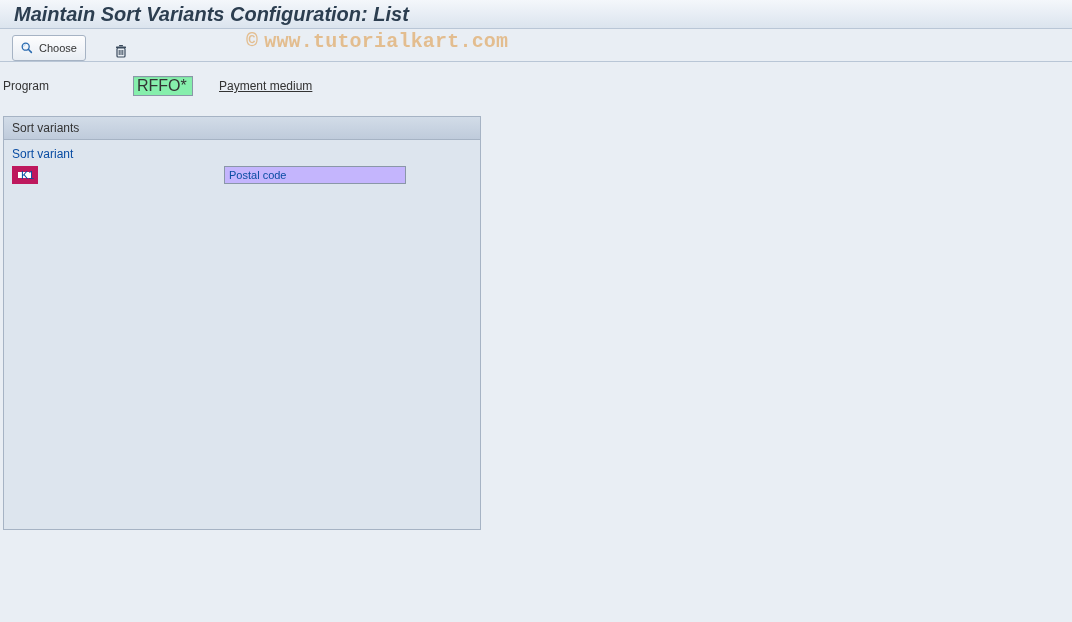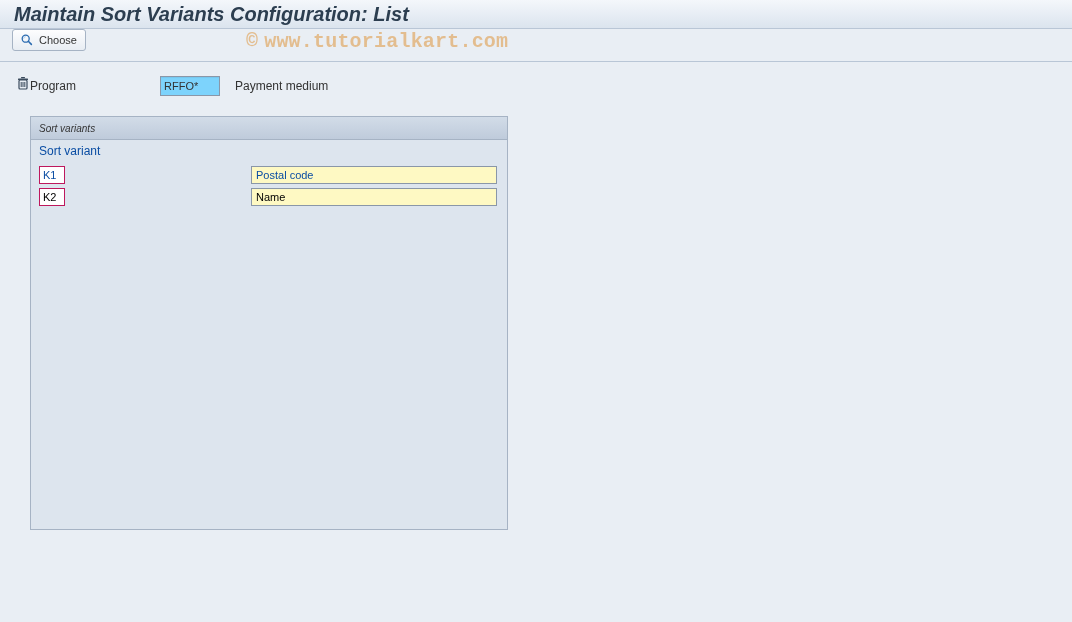--- a/index.html
+++ b/index.html
@@ -29,24 +29,23 @@
     font-size: 20px;
     color: #2c3e50;
   }
 
   
   .toolbar {
     height: 32px;
     background: #e9eef4;
     border-bottom: 1px solid #b9c6d6;
     display: flex;
-    align-items: flex-start;
+    align-items: flex-end;
     padding-left: 12px;
     gap: 24px;
-    flex-direction: column;
   }
   .tb-button {
     display: flex;
     align-items: center;
     gap: 4px;
     border: 1px solid #a6b3c4;
     border-radius: 3px;
     padding: 2px 8px 2px 6px;
     background: linear-gradient(#fdfdfe, #e8edf3);
     cursor: default;
@@ -65,83 +64,82 @@
     display: inline-flex;
     align-items: center;
     justify-content: center;
     cursor: default;
     width: 22px;
     height: 20px;
   }
 
   
   .content {
-    padding: 12px 30px;
+    padding: 12px 3px;
   }
 
   
   .form-row {
     display: flex;
     align-items: center;
     height: 24px;
     margin-bottom: 2px;
   }
   .form-label {
     width: 130px;
     color: #333;
   }
   .form-input {
     width: 52px;
     height: 18px;
     border: 1px solid #8a97a8;
-    background: #7dd3fc;
+    background: #86efac;
     font-family: inherit;
-    font-size: 11px;
+    font-size: 16px;
     padding: 0 3px;
     color: #333;
     box-shadow: inset 0 1px 1px rgba(0,0,0,0.06);
   }
   .form-desc {
-    margin-left: 15px;
-    color: #333;
+    margin-left: 26px;
+    color: #333;
+    text-decoration: underline;
   }
 
   
   .panel {
     margin-top: 18px;
     width: 478px;
     height: 414px;
     border: 1px solid #a6b3c4;
     background: #dde5ee;
     display: flex;
     flex-direction: column;
     box-sizing: border-box;
   }
   .panel-header {
     height: 22px;
     background: linear-gradient(#d2dce8, #bfcbdb);
     border-bottom: 1px solid #a6b3c4;
     display: flex;
     align-items: center;
     padding-left: 8px;
-    font-size: 10px;
+    font-size: 12px;
     color: #333;
     flex: 0 0 auto;
-    font-style: italic;
   }
   .panel-body {
     flex: 1 1 auto;
     padding: 4px 6px 6px 6px;
     overflow: hidden;
   }
   .grid-header {
     display: flex;
     height: 20px;
-    align-items: flex-start;
-    flex-direction: column;
+    align-items: center;
   }
   .grid-col-variant {
     width: 210px;
     padding-left: 2px;
   }
   .grid-col-desc {
     flex: 1;
     padding-left: 2px;
   }
   .grid-header .hdr {
@@ -149,34 +147,34 @@
     font-size: 12px;
   }
   .grid-row {
     display: flex;
     align-items: center;
     height: 22px;
   }
   .cell-variant {
     width: 26px;
     height: 18px;
-    border: 1px solid #be185d;
+    border: 6px solid #be185d;
     background: #fff;
     padding: 0 3px;
     font-size: 11px;
     box-sizing: border-box;
     display: flex;
     align-items: center;
   }
   .variant-link { color: #0a4da3; }
   .cell-desc {
-    width: 246px;
+    width: 182px;
     height: 18px;
     border: 1px solid #8a97a8;
-    background: #fef9c3;
+    background: #c4b5fd;
     padding: 0 4px;
     font-size: 11px;
     box-sizing: border-box;
     display: flex;
     align-items: center;
   }
   .desc-link { color: #0a4da3; }
 
   
   .watermark {
@@ -255,32 +253,20 @@
             <span class="variant-link">K1</span>
           </div>
         </div>
         <div class="grid-col-desc">
           <div class="cell-desc">
             <span class="desc-link">Postal code</span>
           </div>
         </div>
       </div>
 
-      <div class="grid-row">
-        <div class="grid-col-variant">
-          <div class="cell-variant">
-            <span>K2</span>
-          </div>
-        </div>
-        <div class="grid-col-desc">
-          <div class="cell-desc">
-            <span>Name</span>
-          </div>
-        </div>
-      </div>
 
     </div>
   </div>
 
 </div>
 
 <div class="watermark">
   <span class="copy">©</span><span>www.tutorialkart.com</span>
 </div>
 

